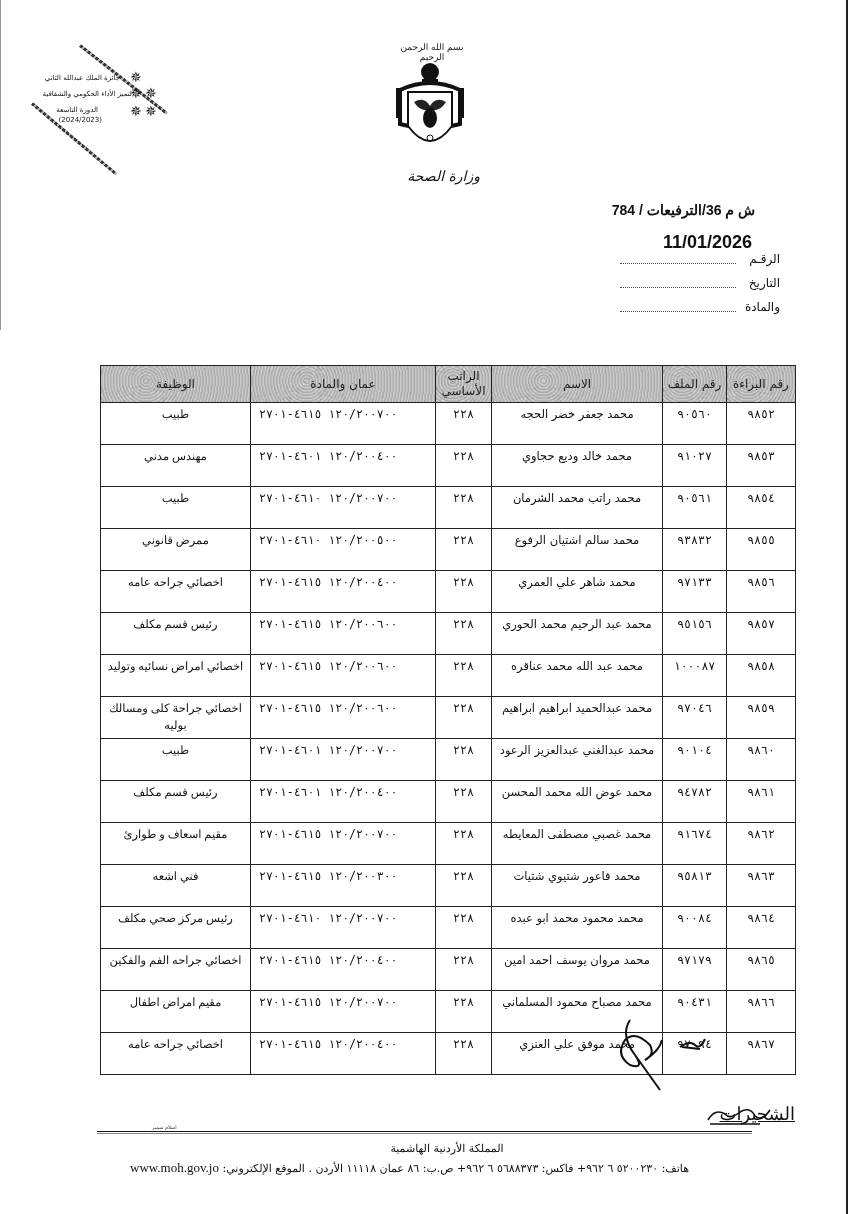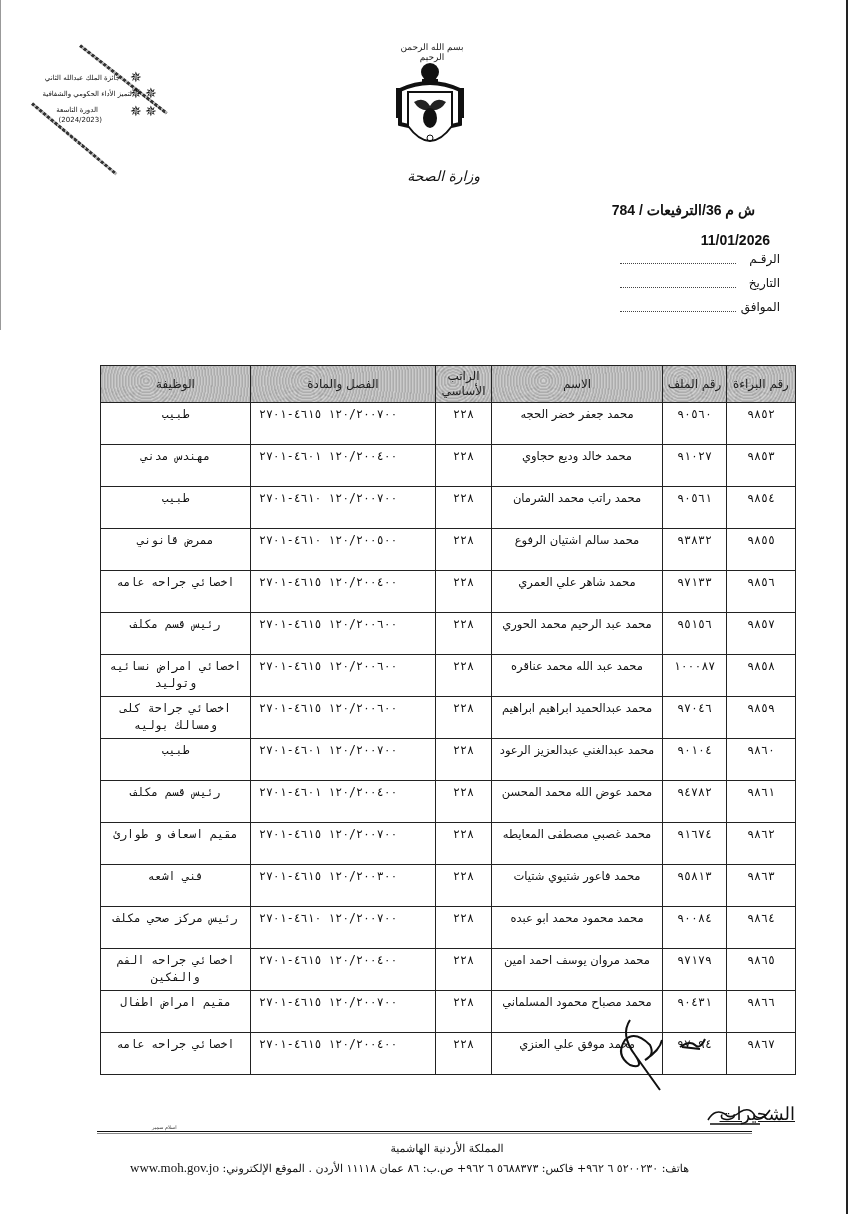--- a/index.html
+++ b/index.html
@@ -14,35 +14,35 @@
   .crest { position: absolute; left: 394px; top: 62px; width: 72px; height: 92px; }
   .ministry { position: absolute; left: 380px; top: 168px; width: 100px; text-align: right;
               font-family: "DejaVu Serif", serif; font-size: 14px; font-style: italic; color: #111; }
 
   .award { position: absolute; left: 20px; top: 30px; width: 170px; height: 130px; }
   .award .stripe { position: absolute; height: 3px; background: repeating-linear-gradient(90deg,#333 0 3px,#aaa 3px 5px); }
   .award .line { position: absolute; font-family: "DejaVu Sans", sans-serif; font-size: 7px; color: #111; direction: rtl; white-space: nowrap; }
   .award .star { position: absolute; font-size: 14px; line-height: 14px; color: #111; }
   .ref-number { position: absolute; right: 95px; top: 202px; font-family: "Liberation Sans", sans-serif;
                 font-weight: bold; font-size: 14px; direction: rtl; white-space: nowrap; }
-  .ref-date { position: absolute; right: 80px; top: 232px; font-family: "Liberation Sans", sans-serif;
-              font-weight: bold; font-size: 14px; white-space: nowrap; }
+  .ref-date { position: absolute; right: 98px; top: 232px; font-family: "Liberation Sans", sans-serif;
+              font-weight: bold; font-size: 18px; white-space: nowrap; }
   .field { position: absolute; right: 70px; width: 160px; height: 18px; direction: rtl; font-size: 12px; text-decoration: underline; }
   .field .lbl { position: absolute; right: 0; top: 0; white-space: nowrap; }
   .field .dots { position: absolute; right: 44px; left: 0; top: 11px; border-bottom: 1px dotted #444; }
 
   
   .tbl { position: absolute; left: 100px; top: 365px; width: 695px; border-collapse: collapse; direction: rtl;
          table-layout: fixed; font-family: "DejaVu Sans Mono", monospace; font-size: 11.5px; }
   .tbl th, .tbl td { border: 1px solid #222; padding: 0 4px; vertical-align: top; }
   .tbl thead th { height: 36px; background: repeating-radial-gradient(circle at 30% 40%, #bdbdbd 0 1px, #d9d9d9 1px 2px, #9a9a9a 2px 3px);
                   font-family: "DejaVu Sans", sans-serif; font-weight: normal; font-size: 12px; color: #222; line-height: 15px; text-align: center; vertical-align: middle; }
   .tbl tbody td { height: 38px; line-height: 17px; padding-top: 3px; text-align: center; }
   .tbl td.name { text-align: center; font-family: "DejaVu Sans", sans-serif; font-size: 11.5px; letter-spacing: 0.3px; }
-  .tbl td.job { font-family: Liberation Mono, monospace; font-size: 11.5px; letter-spacing: 0.3px; }
+  .tbl td.job { font-family: Liberation Serif, serif; font-size: 11.5px; letter-spacing: 0.3px; }
   .tbl td.chapter { direction: ltr; text-align: left; padding-left: 8px; white-space: nowrap; }
 
   
   .sig1 { position: absolute; left: 600px; top: 1015px; width: 110px; height: 80px; }
   .sig2 { position: absolute; left: 700px; top: 1098px; width: 95px; height: 30px; }
   .sig-label { position: absolute; right: 55px; top: 1103px; font-family: "DejaVu Serif", serif; font-size: 18px; direction: rtl; text-decoration: underline; }
 
   .small-note { position: absolute; left: 152px; top: 1124px; font-size: 5px; color: #333; direction: rtl; }
   .footer-rule { position: absolute; left: 97px; top: 1131px; width: 655px; height: 1px; background: #111; }
   .footer-rule2 { position: absolute; left: 97px; top: 1133px; width: 655px; height: 1px; background: #888; }
@@ -90,40 +90,40 @@
 <div class="ref-date">11/01/2026</div>
 <div class="field" style="top:252px;">
   <span class="lbl">الرقـم</span>
   <span class="dots"></span>
 </div>
 <div class="field" style="top:276px;">
   <span class="lbl">التاريخ</span>
   <span class="dots"></span>
 </div>
 <div class="field" style="top:300px;">
-  <span class="lbl">الموافق</span>
+  <span class="lbl">والمادة</span>
   <span class="dots"></span>
 </div>
 
 <table class="tbl">
   <colgroup>
     <col style="width:69px">
     <col style="width:64px">
     <col style="width:171px">
     <col style="width:56px">
     <col style="width:185px">
     <col style="width:150px">
   </colgroup>
   <thead>
     <tr>
       <th>رقم البراءة</th>
       <th>رقم الملف</th>
       <th>الاسم</th>
       <th>الراتب الأساسي</th>
-      <th>الفصل والمادة</th>
+      <th>عمان والمادة</th>
       <th>الوظيفة</th>
     </tr>
   </thead>
   <tbody id="tbody">
       <tr>
         <td>٩٨٥٢</td>
         <td>٩٠٥٦٠</td>
         <td class="name">محمد جعفر خضر الحجه</td>
         <td>٢٢٨</td>
         <td class="chapter">١٢٠/٢٠٠٧٠٠ ٤٦١٥-٢٧٠١</td>

